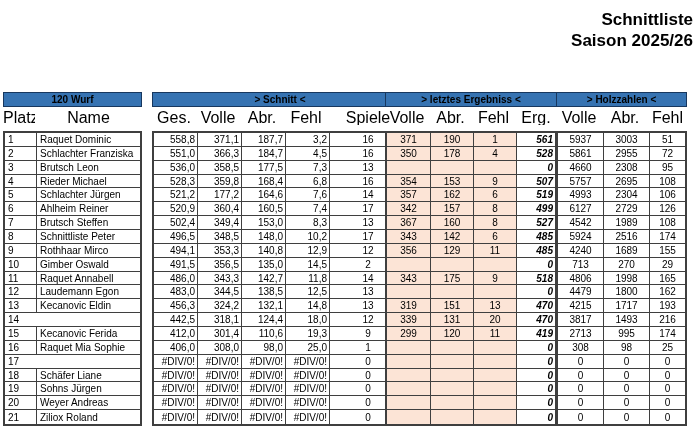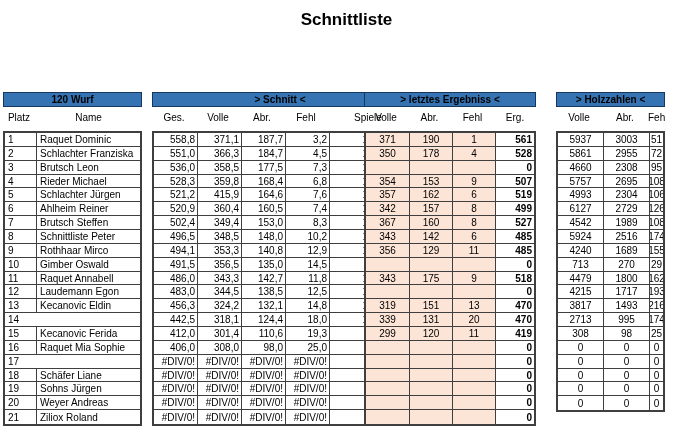--- a/index.html
+++ b/index.html
@@ -14,21 +14,21 @@
     width: 697px;
     height: 436px;
     background: #fff;
     overflow: hidden;
   }
   .title {
     position: absolute;
     top: 9px;
     left: 0;
     width: 693px;
-    text-align: center;
+    text-align: right;
     font-weight: bold;
     font-size: 17px;
     line-height: 21px;
     color: #000;
   }
   .block { position: absolute; top: 92px; }
   .gh {
     height: 13px;
     line-height: 13px;
     background: var(--blue, #3673B2);
@@ -37,21 +37,21 @@
     font-weight: bold;
     font-size: 10px;
     text-align: center;
     overflow: hidden;
     white-space: nowrap;
   }
   .ch {
     display: grid;
     height: 14px;
     margin-top: 4px;
-    font-size: 10px;
+    font-size: 16px;
     color: #000;
   }
   .ch span { text-align: center; line-height: 14px; overflow: hidden; white-space: nowrap; }
   .tbl {
     margin-top: 6px;
     border: 2px solid var(--border, #3f3f3f);
     background: #fff;
   }
   .row {
     display: grid;
@@ -69,42 +69,43 @@
     justify-content: flex-end;
     padding: 0 2px 0 1px;
     overflow: hidden;
     white-space: nowrap;
     color: #000;
   }
   .cell:last-child { border-right: none; }
   .cell.left   { justify-content: flex-start; padding-left: 3px; }
   .cell.center { justify-content: center; padding: 0 1px; }
   .cell.peach  { background: var(--peach, #FCE4D6); }
-  .cell.bold   { font-weight: bold; }
+  .cell.bold   { font-weight: bold; font-style: italic; }
 
   
   .block-a { left: 3px;   width: 139px; }
   .block-a .ch, .block-a .row { grid-template-columns: 32px 1fr; }
 
   .block-b { left: 152px; width: 256px; }
   .block-b .ch, .block-b .row { grid-template-columns: 44px 44px 44px 44px 1fr; }
 
-  .block-c { left: 364px; width: 172px; }
+  .block-c { left: 385px; width: 172px; }
   .block-c .ch, .block-c .row { grid-template-columns: 44px 43px 43px 1fr; }
 
-  .block-d { left: 556px; width: 109px; }
+  .block-d { left: 556px; width: 131px; }
   .block-d .ch, .block-d .row { grid-template-columns: 46px 46px 1fr; }
 </style>
 </head>
 <body>
 
 <div class="page">
 
   <div class="title">
     <div>Schnittliste</div>
+    <div>Saison 2025/26</div>
   </div>
 
   <div class="block block-a">
     <div class="gh">120 Wurf</div>
     <div class="ch" id="ch-wurf">
         <span>Platz</span>
         <span>Name</span>
       </div>
     <div class="tbl" id="tbl-wurf">
         <div class="row">
@@ -225,21 +226,21 @@
         </div>
         <div class="row">
           <div class="cell ">528,3</div>
           <div class="cell ">359,8</div>
           <div class="cell ">168,4</div>
           <div class="cell ">6,8</div>
           <div class="cell center">16</div>
         </div>
         <div class="row">
           <div class="cell ">521,2</div>
-          <div class="cell ">415,9</div>
+          <div class="cell ">177,2</div>
           <div class="cell ">164,6</div>
           <div class="cell ">7,6</div>
           <div class="cell center">14</div>
         </div>
         <div class="row">
           <div class="cell ">520,9</div>
           <div class="cell ">360,4</div>
           <div class="cell ">160,5</div>
           <div class="cell ">7,4</div>
           <div class="cell center">17</div>
@@ -542,20 +543,25 @@
           <div class="cell center">4240</div>
           <div class="cell center">1689</div>
           <div class="cell center">155</div>
         </div>
         <div class="row">
           <div class="cell center">713</div>
           <div class="cell center">270</div>
           <div class="cell center">29</div>
         </div>
         <div class="row">
+          <div class="cell center">4806</div>
+          <div class="cell center">1998</div>
+          <div class="cell center">165</div>
+        </div>
+        <div class="row">
           <div class="cell center">4479</div>
           <div class="cell center">1800</div>
           <div class="cell center">162</div>
         </div>
         <div class="row">
           <div class="cell center">4215</div>
           <div class="cell center">1717</div>
           <div class="cell center">193</div>
         </div>
         <div class="row">

